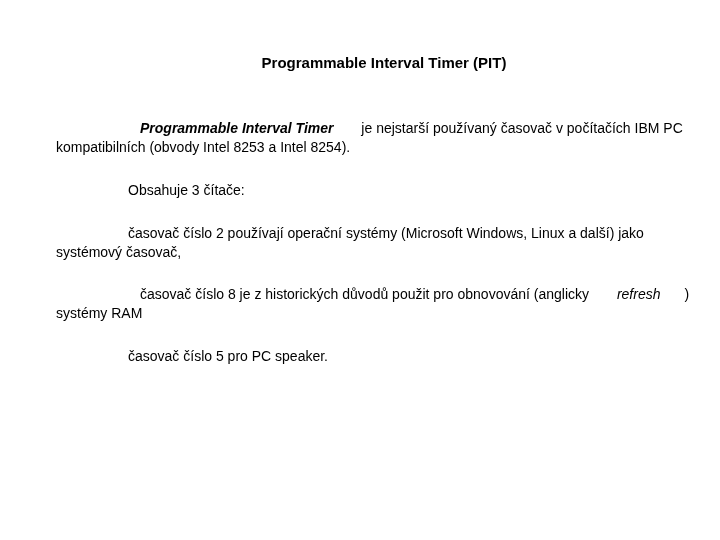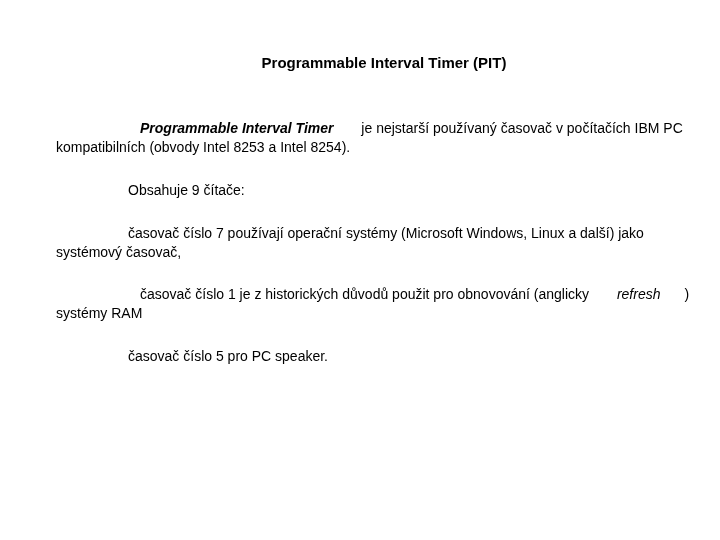--- a/index.html
+++ b/index.html
@@ -39,21 +39,21 @@
   </style>
 </head>
 <body>
 
 <div class="title">Programmable Interval Timer (PIT)</div>
 
 <div class="paragraph indent">
   <span class="bold">Programmable Interval Timer</span><span> je nejstarší používaný časovač v počítačích IBM PC kompatibilních (obvody Intel 8253 a Intel 8254).</span>
 </div>
 
-<div class="paragraph indent">Obsahuje 9 čítače:</div>
+<div class="paragraph indent">Obsahuje 3 čítače:</div>
 
-<div class="paragraph indent">časovač číslo 7 používají operační systémy (Microsoft Windows, Linux a další) jako systémový časovač,</div>
+<div class="paragraph indent">časovač číslo 2 používají operační systémy (Microsoft Windows, Linux a další) jako systémový časovač,</div>
 
 <div class="paragraph indent">
-  <span>časovač číslo 1 je z historických důvodů použit pro obnovování (anglicky </span><span class="italic">refresh</span><span>) systémy RAM</span>
+  <span>časovač číslo 8 je z historických důvodů použit pro obnovování (anglicky </span><span class="italic">refresh</span><span>) systémy RAM</span>
 </div>
 
 <div class="paragraph indent">časovač číslo 5 pro PC speaker.</div>
 
 </body></html>

